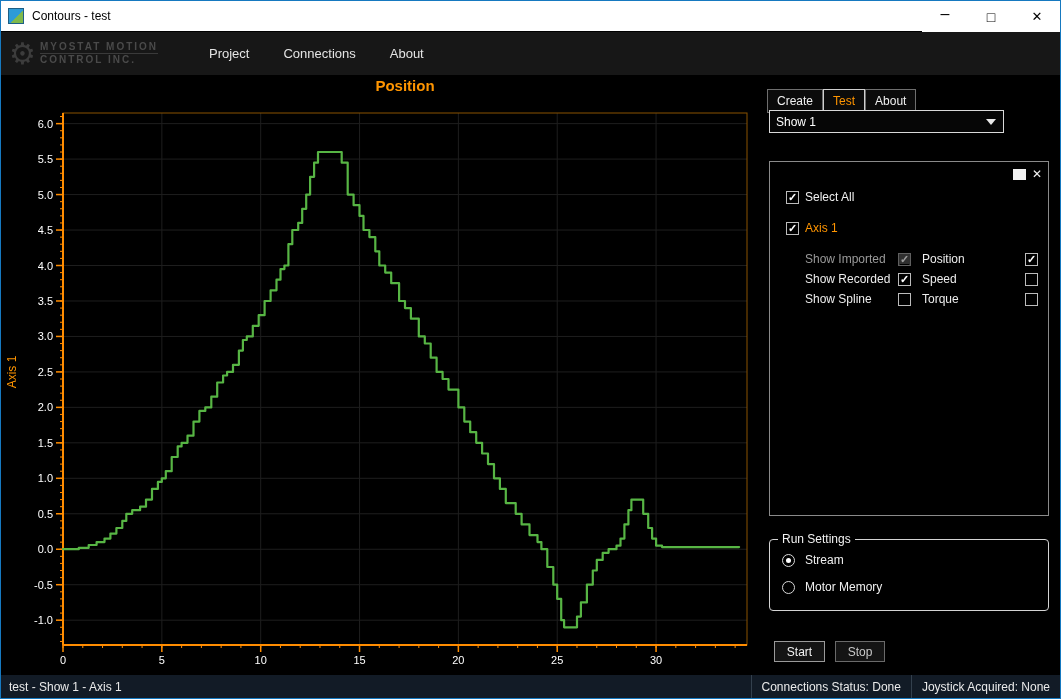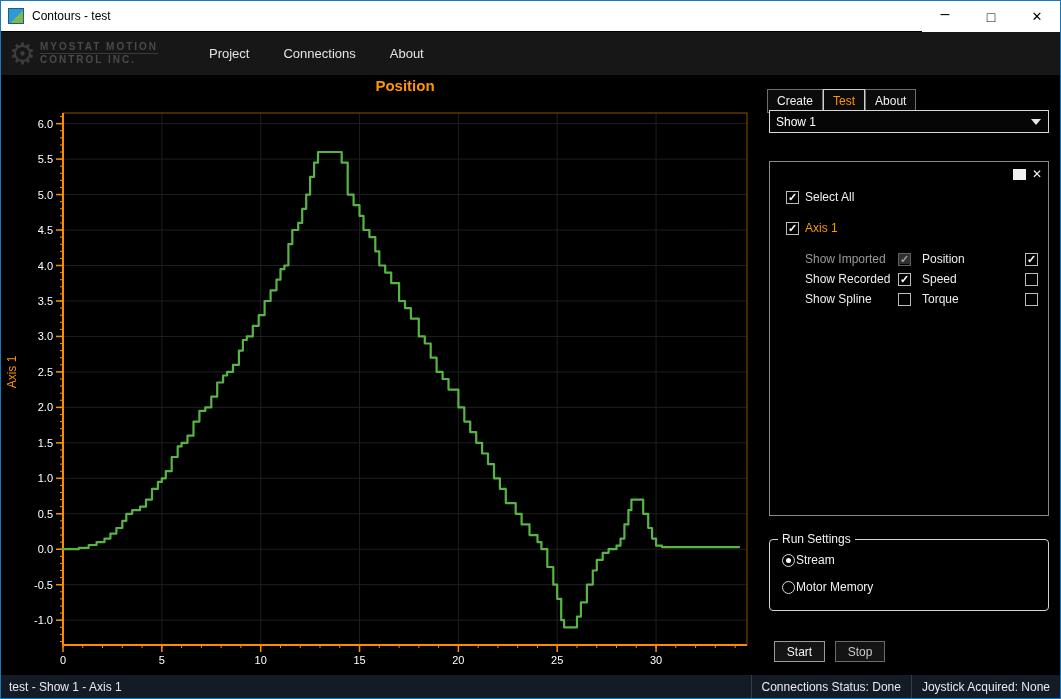--- a/index.html
+++ b/index.html
@@ -29,21 +29,21 @@
   .chart-area { position:absolute; left:0; top:74px; width:752px; height:602px; background:#000; }
   .chart-title { position:absolute; left:62px; top:2px; width:684px; text-align:center; color:#ff9500; font-size:15px; font-weight:bold; }
   .y-axis-label { position:absolute; left:-5px; top:290px; color:#ff9500; font-size:12px; transform:rotate(-90deg); white-space:nowrap; }
   #plot { position:absolute; left:0; top:24px; }
 
   
   .right-panel { position:absolute; left:764px; top:74px; width:297px; height:602px; background:#000; }
   .tabs { position:absolute; left:2px; top:14px; display:flex; }
   .tab { background:#0b0b0b; border:1px solid #6e6e6e; color:#f0f0f0; font-size:12px; padding:4px 9px; cursor:default; }
   .tab.selected { border-color:#cfcfcf; color:#ff9500; }
-  .dropdown { position:absolute; left:4px; top:35px; width:280px; height:23px; background:#060606; border:1px solid #d9d9d9; display:flex; align-items:center; cursor:default; }
+  .dropdown { position:absolute; left:4px; top:35px; width:235px; height:23px; background:#060606; border:1px solid #d9d9d9; display:flex; align-items:center; cursor:default; }
   .dropdown .value { color:#fff; font-size:12px; margin-left:6px; flex:1; }
   .caret-icon { width:0; height:0; border-left:5px solid transparent; border-right:5px solid transparent; border-top:6px solid #e8e8e8; margin-right:7px; }
 
   .axes-panel { position:absolute; left:4px; top:86px; width:280px; height:355px; background:#000; border:1px solid #8a8a8a; }
   .panel-controls { position:absolute; right:6px; top:6px; display:flex; align-items:center; gap:6px; }
   .mini-box-icon { width:13px; height:11px; background:#f2f2f2; border:1px solid #f2f2f2; }
   .mini-close-icon { color:#f2f2f2; font-size:12px; line-height:12px; }
   .mini-close-icon::after { content:'✕'; }
 
   .cb { display:flex; align-items:center; cursor:default; }
@@ -59,21 +59,21 @@
   .axis-row { display:flex; align-items:center; height:20px; padding-left:35px; padding-right:10px;text-decoration:underline; }
   .axis-row .row-label { width:93px; font-size:12px; color:#ededed; }
   .axis-row .row-label.dim { color:#9a9a9a; }
   .axis-row .row-label2 { font-size:12px; color:#ededed; margin-left:11px; flex:1; }
 
   .groupbox { position:absolute; left:4px; top:464px; width:280px; height:72px; border:1px solid #d4d4d4; border-radius:4px; }
   .groupbox .legend { position:absolute; left:8px; top:-8px; background:#000; color:#f2f2f2; font-size:12px; padding:0 4px; }
   .radio-row { display:flex; align-items:center; margin:13px 0 0 12px; cursor:default; }
   .radio { width:13px; height:13px; border:1px solid #d9d9d9; border-radius:50%; background:#000; display:inline-flex; align-items:center; justify-content:center; flex:none; }
   .radio.on::after { content:''; width:5px; height:5px; border-radius:50%; background:#fff; }
-  .radio-label { color:#f0f0f0; font-size:12px; margin-left:1px; }
+  .radio-label { color:#f0f0f0; font-size:12px; margin-left:10px; }
 
   .btn { position:absolute; height:21px; background:#141414; border:1px solid #9a9a9a; color:#f2f2f2; font-size:12px; font-family:"Liberation Sans", sans-serif; cursor:default; }
   .btn.start { left:9px; top:566px; width:51px; }
   .btn.stop { left:70px; top:566px; width:50px; border-color:#6a6a6a; color:#c9c9c9; }
 
   
   .statusbar { position:absolute; left:0; bottom:0; width:100%; height:23px; background:#121b26; display:flex; align-items:center; color:#eaeaea; font-size:12px; }
   .status-left { margin-left:8px; flex:1; }
   .status-right { display:flex; height:100%; }
   .status-cell { display:flex; align-items:center; padding:0 10px; border-left:1px solid #33404d; height:100%; }

